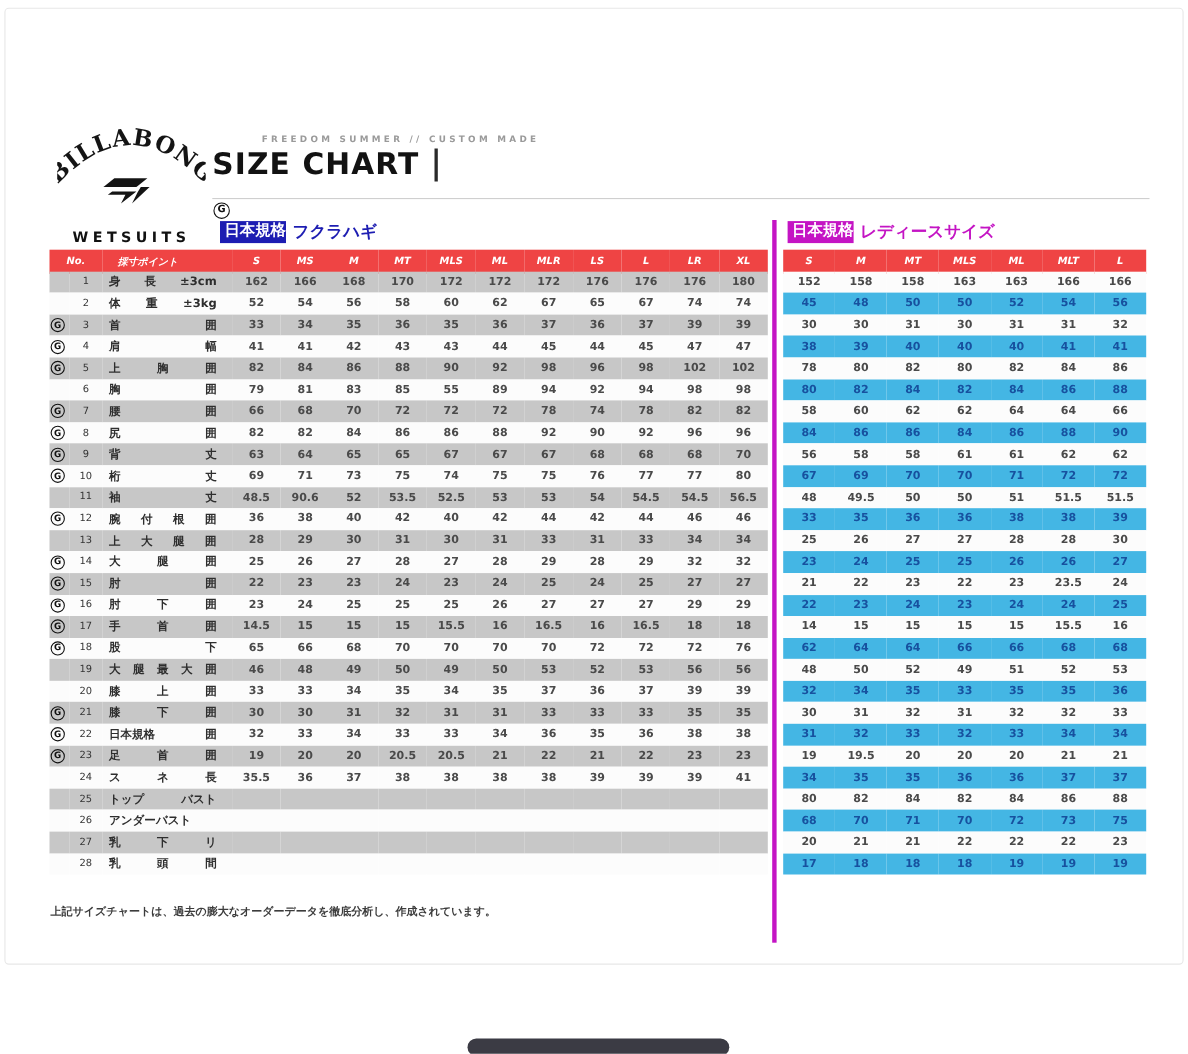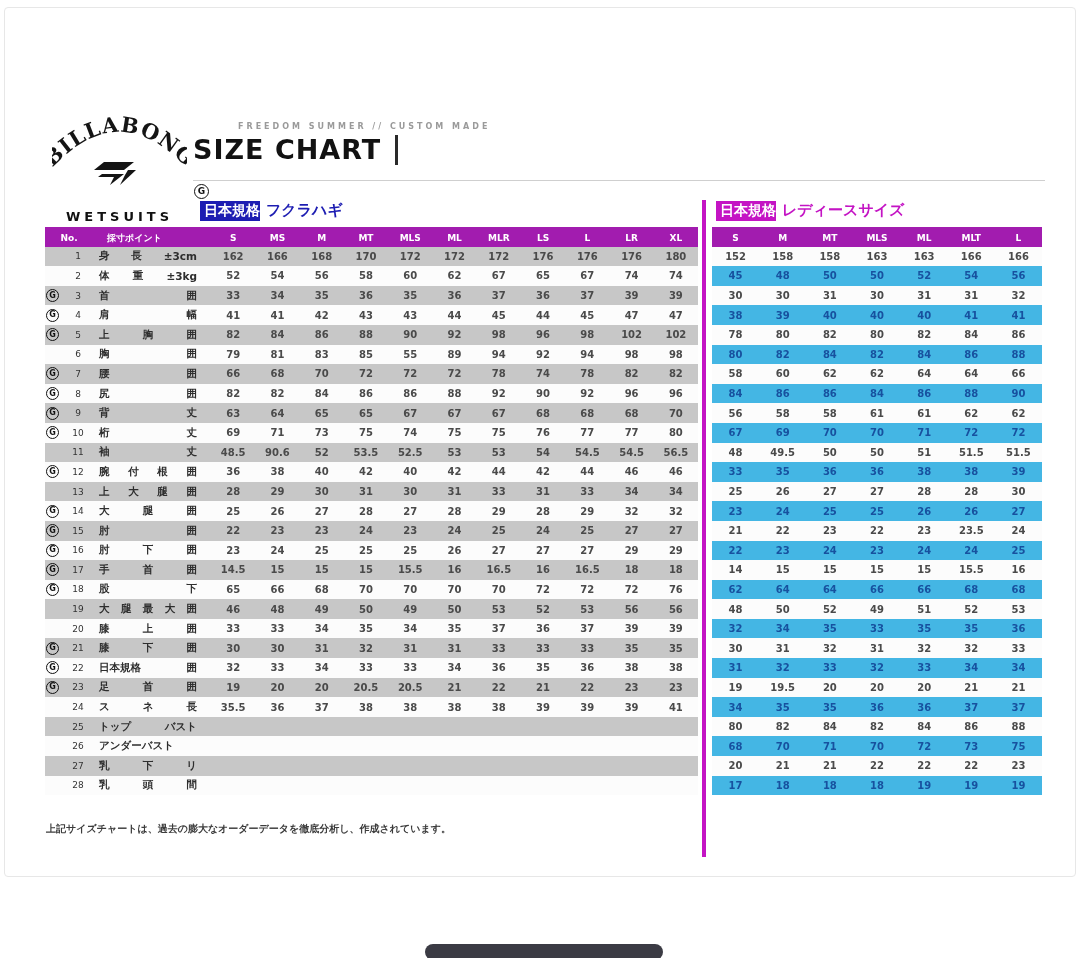--- a/index.html
+++ b/index.html
@@ -36,22 +36,22 @@
   .sec-mens .badge{background:#1d1db2;}
   .sec-ladies{left:716px;color:#c414c4;}
   .sec-ladies .badge{background:#c414c4;}
   .magenta-line{position:absolute;left:702px;top:200px;width:4px;height:657px;background:#c414c4;}
 
   
   .grid{position:absolute;top:227px;display:grid;grid-auto-rows:19.6px;}
   .grid.mens{left:45px;width:653px;
        grid-template-columns:18px 30px 118px repeat(11,1fr);}
   .grid.ladies{left:712px;width:330px;grid-template-columns:repeat(7,1fr);}
-  .grid .hc{background:#a21caf;color:#fff;font-size:9px;font-weight:700;
-       display:flex;align-items:center;justify-content:center;height:22px;}
+  .grid .hc{background:#ef4444;color:#fff;font-size:9px;font-weight:700;
+       display:flex;align-items:center;justify-content:center;height:22px;font-style:italic;}
   .grid .hc.point{justify-content:flex-start;padding-left:14px;text-align:center;}
   .cell{display:flex;align-items:center;justify-content:center;
        font-size:10px;font-weight:700;color:#4a4a4a;overflow:hidden;}
   .cell.gcell{justify-content:flex-start;padding-left:1px;}
   .cell.gcell .gmark{width:11px;height:11px;font-size:8px;border-width:1.4px;}
   .cell.no{font-size:9px;font-weight:400;color:#333;}
   .cell.label{justify-content:space-between;padding:0 14px 0 6px;color:#2e2e2e;
        font-weight:700;font-size:10.5px;}
   .mens .cell.striped{background:#c7c7c7;}
   .mens .cell.plain{background:#fcfcfc;}

